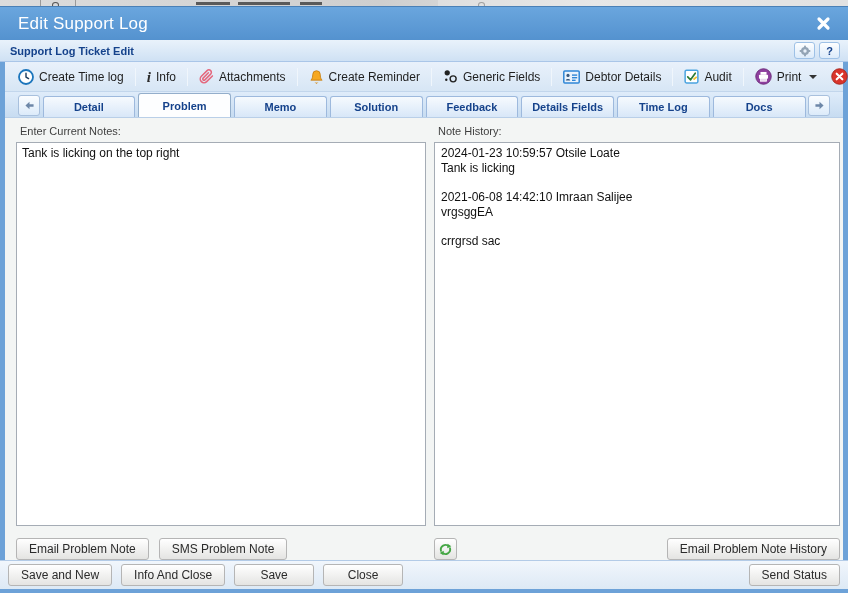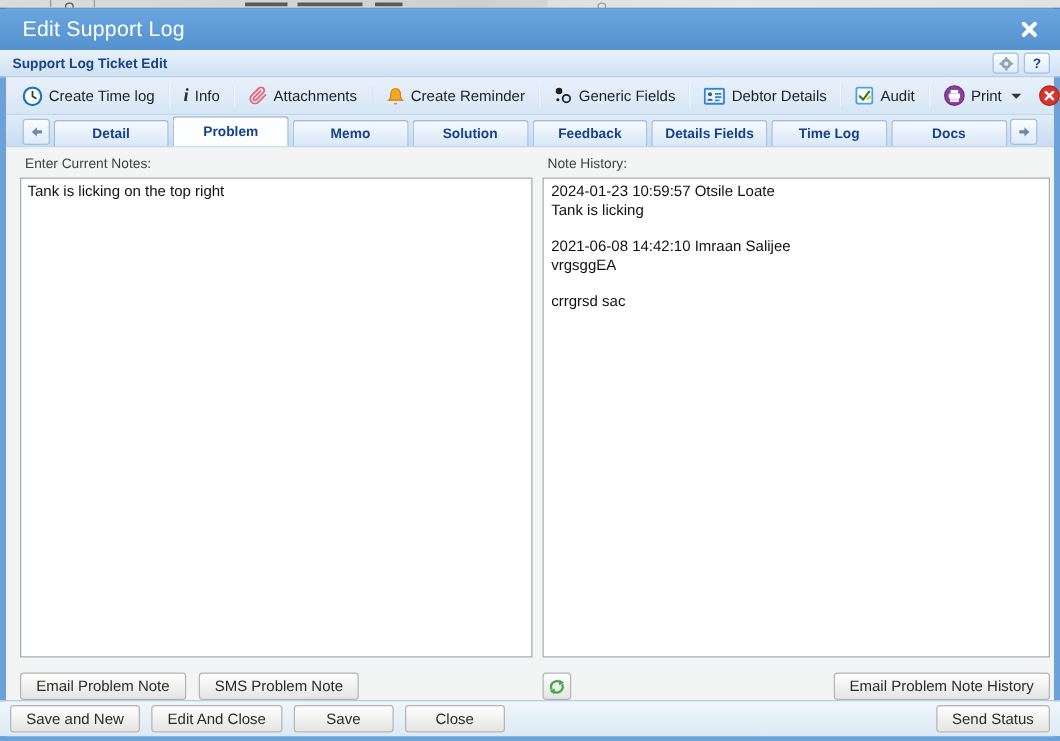--- a/index.html
+++ b/index.html
@@ -276,21 +276,21 @@
           </span>
         </button>
         <button class="btn">Email Problem Note History</button>
       </div>
     </div>
 
   </div>
 
   <div class="footer">
     <button class="btn">Save and New</button>
-    <button class="btn">Edit And Close</button>
+    <button class="btn">Info And Close</button>
     <button class="btn">Save</button>
     <button class="btn">Close</button>
     <div class="tspacer"></div>
     <button class="btn">Send Status</button>
   </div>
 
   <div class="bottomedge"></div>
 
 </div>
 

